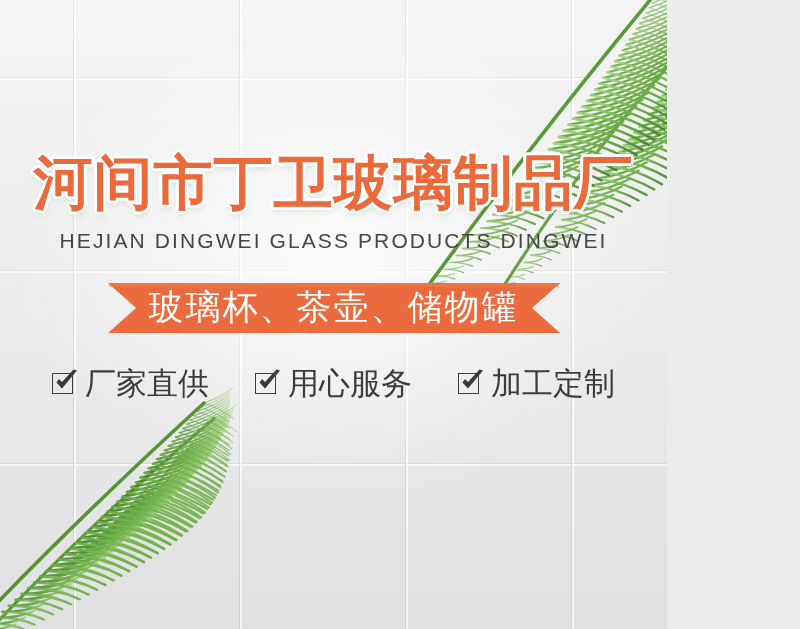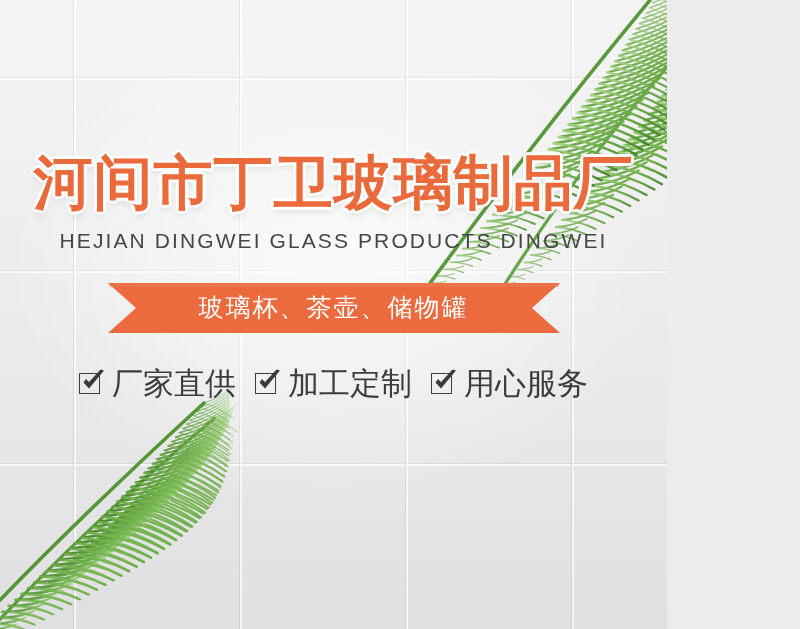--- a/index.html
+++ b/index.html
@@ -92,31 +92,31 @@
   .ribbon{
     position:relative;
     display:inline-block;
     width:452px;height:54px;
   }
   .ribbon svg{position:absolute;inset:0;}
   .ribbon-text{
     position:absolute;inset:0;
     display:flex;align-items:center;justify-content:center;
     font-family:"DejaVu Sans","Liberation Sans",sans-serif;
-    font-size:25px;font-weight:400;color:#ffffff;
+    font-size:35px;font-weight:400;color:#ffffff;
     letter-spacing:2px;
     white-space:nowrap;
     padding-bottom:1px;
   }
 
   
   .features{
     position:absolute;left:0;right:0;top:368px;
     display:flex;align-items:center;justify-content:center;
-    gap:19px;
+    gap:46px;
   }
   .feature{
     display:flex;align-items:center;
     gap:7px;
     white-space:nowrap;
   }
   .check{
     position:relative;
     width:26px;height:26px;
     flex:0 0 26px;
@@ -630,28 +630,28 @@
         <span class="feature-label">厂家直供</span>
       </div>
 
       <div class="feature">
         <span class="check">
           <span class="box"></span>
           <svg class="mark" viewBox="0 0 26 26" xmlns="http://www.w3.org/2000/svg" aria-hidden="true">
             <path d="M3.5 13.5 L9 19.5 L24 1.5 L20.5 0.5 L9 13 L6 10 Z" fill="#3a3a3a"></path>
           </svg>
         </span>
-        <span class="feature-label">加工定制</span>
+        <span class="feature-label">用心服务</span>
       </div>
 
       <div class="feature">
         <span class="check">
           <span class="box"></span>
           <svg class="mark" viewBox="0 0 26 26" xmlns="http://www.w3.org/2000/svg" aria-hidden="true">
             <path d="M3.5 13.5 L9 19.5 L24 1.5 L20.5 0.5 L9 13 L6 10 Z" fill="#3a3a3a"></path>
           </svg>
         </span>
-        <span class="feature-label">用心服务</span>
+        <span class="feature-label">加工定制</span>
       </div>
 
     </div>
   </div>
 </div>
 
 </body></html>

